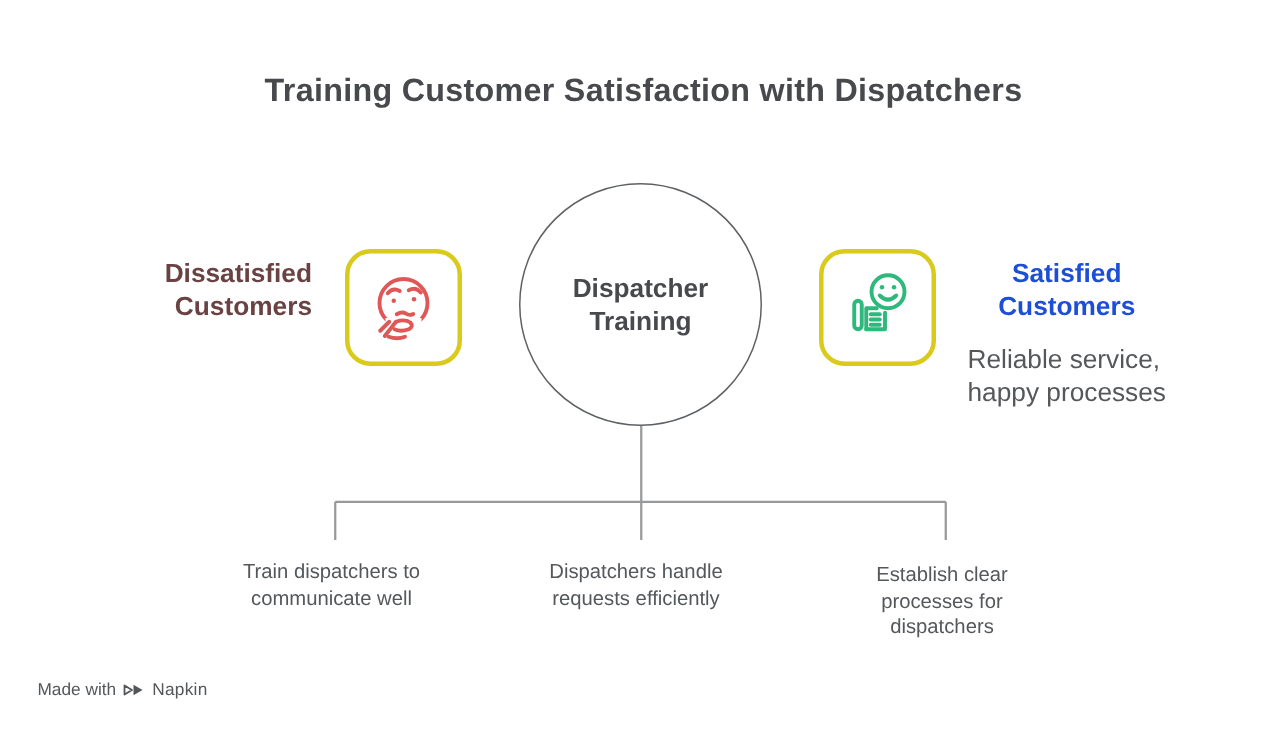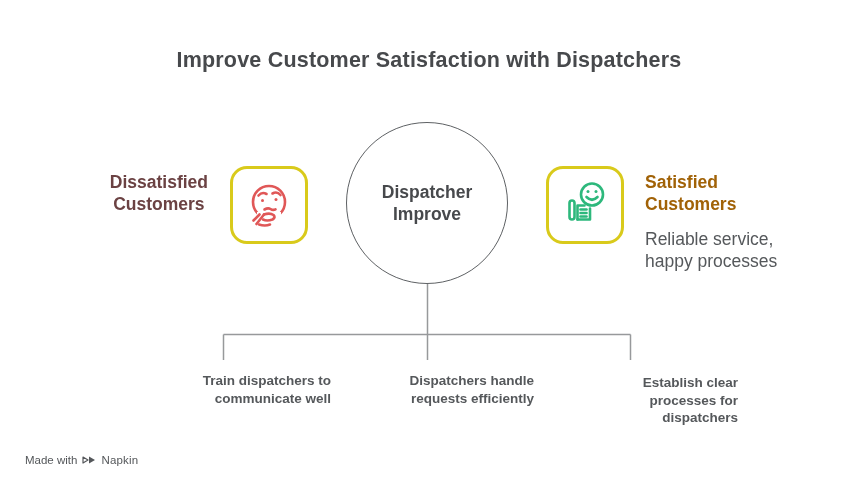--- a/index.html
+++ b/index.html
@@ -19,68 +19,68 @@
     position:absolute; left:346px; top:122px; width:162px; height:162px;
     border:1.6px solid #5e6164; border-radius:50%; box-sizing:border-box;
     display:flex; align-items:center; justify-content:center; text-align:center;
     background:#ffffff;
   }
   .node-circle .label {
     font-size:17.5px; font-weight:bold; color:#47494c; line-height:22px;
   }
 
   .side-text { position:absolute; top:171px; }
-  .side-text.left  { right:650px; text-align:center; }
+  .side-text.left  { right:650px; text-align:right; }
   .side-text.right { left:645px;  text-align:left; }
   .heading { font-size:17.5px; font-weight:bold; line-height:22px; margin:0; }
   .side-text.left  .heading { color:#6b4243; }
-  .side-text.right .heading { color:#a16207; }
+  .side-text.right .heading { color:#1d4ed8;text-align:center; }
   .desc { font-size:17.5px; line-height:22px; color:#55585b; margin:13px 0 0 0; }
 
   .icon-box {
     position:absolute; width:78px; height:78px; box-sizing:border-box;
     border:3.6px solid #d9ca1b; border-radius:17px; background:#ffffff;
     display:flex; align-items:center; justify-content:center;
   }
   .icon-box.dissatisfied { left:230px; top:166px; }
   .icon-box.satisfied    { left:546px; top:166px; }
 
   .connectors { position:absolute; left:0; top:0; pointer-events:none; }
 
   .action {
-    position:absolute; top:372px; width:220px; text-align:right;
-    font-size:13.5px; line-height:17.5px; color:#55585b;font-weight:bold;
+    position:absolute; top:372px; width:220px; text-align:center;
+    font-size:13.5px; line-height:17.5px; color:#55585b;
   }
   .action.a1 { left:111px; }
   .action.a2 { left:314px; }
   .action.a3 { left:518px; top:374px; }
 
   .footer {
     position:absolute; left:25px; top:454px; display:inline-flex;
     align-items:center; gap:5px; font-size:11.5px; color:#54575a;text-align:center;
   }
   .footer .brand { letter-spacing:.2px; }
 </style>
 </head>
 <body>
 
 <div class="canvas">
 
-  <h1 class="title">Improve Customer Satisfaction with Dispatchers</h1>
+  <h1 class="title">Training Customer Satisfaction with Dispatchers</h1>
 
   <svg class="connectors" width="858" height="492" viewBox="0 0 858 492" fill="none" stroke="#97999b" stroke-width="1.5">
     <path d="M427.5 284 L427.5 360"></path>
     <path d="M223.5 334.5 L630.5 334.5"></path>
     <path d="M223.5 334.5 L223.5 360"></path>
     <path d="M630.5 334.5 L630.5 360"></path>
   </svg>
 
   <div class="node-circle">
     <span class="label pre">Dispatcher
-Improve</span>
+Training</span>
   </div>
 
   <div class="side-text left">
     <p class="heading pre">Dissatisfied
 Customers</p>
   </div>
 
   <div class="icon-box dissatisfied">
     <svg width="52" height="52" viewBox="0 0 52 52" fill="none" stroke="#e05757" stroke-width="2.6" stroke-linecap="round" stroke-linejoin="round">
       <circle cx="26" cy="23" r="16"></circle>

